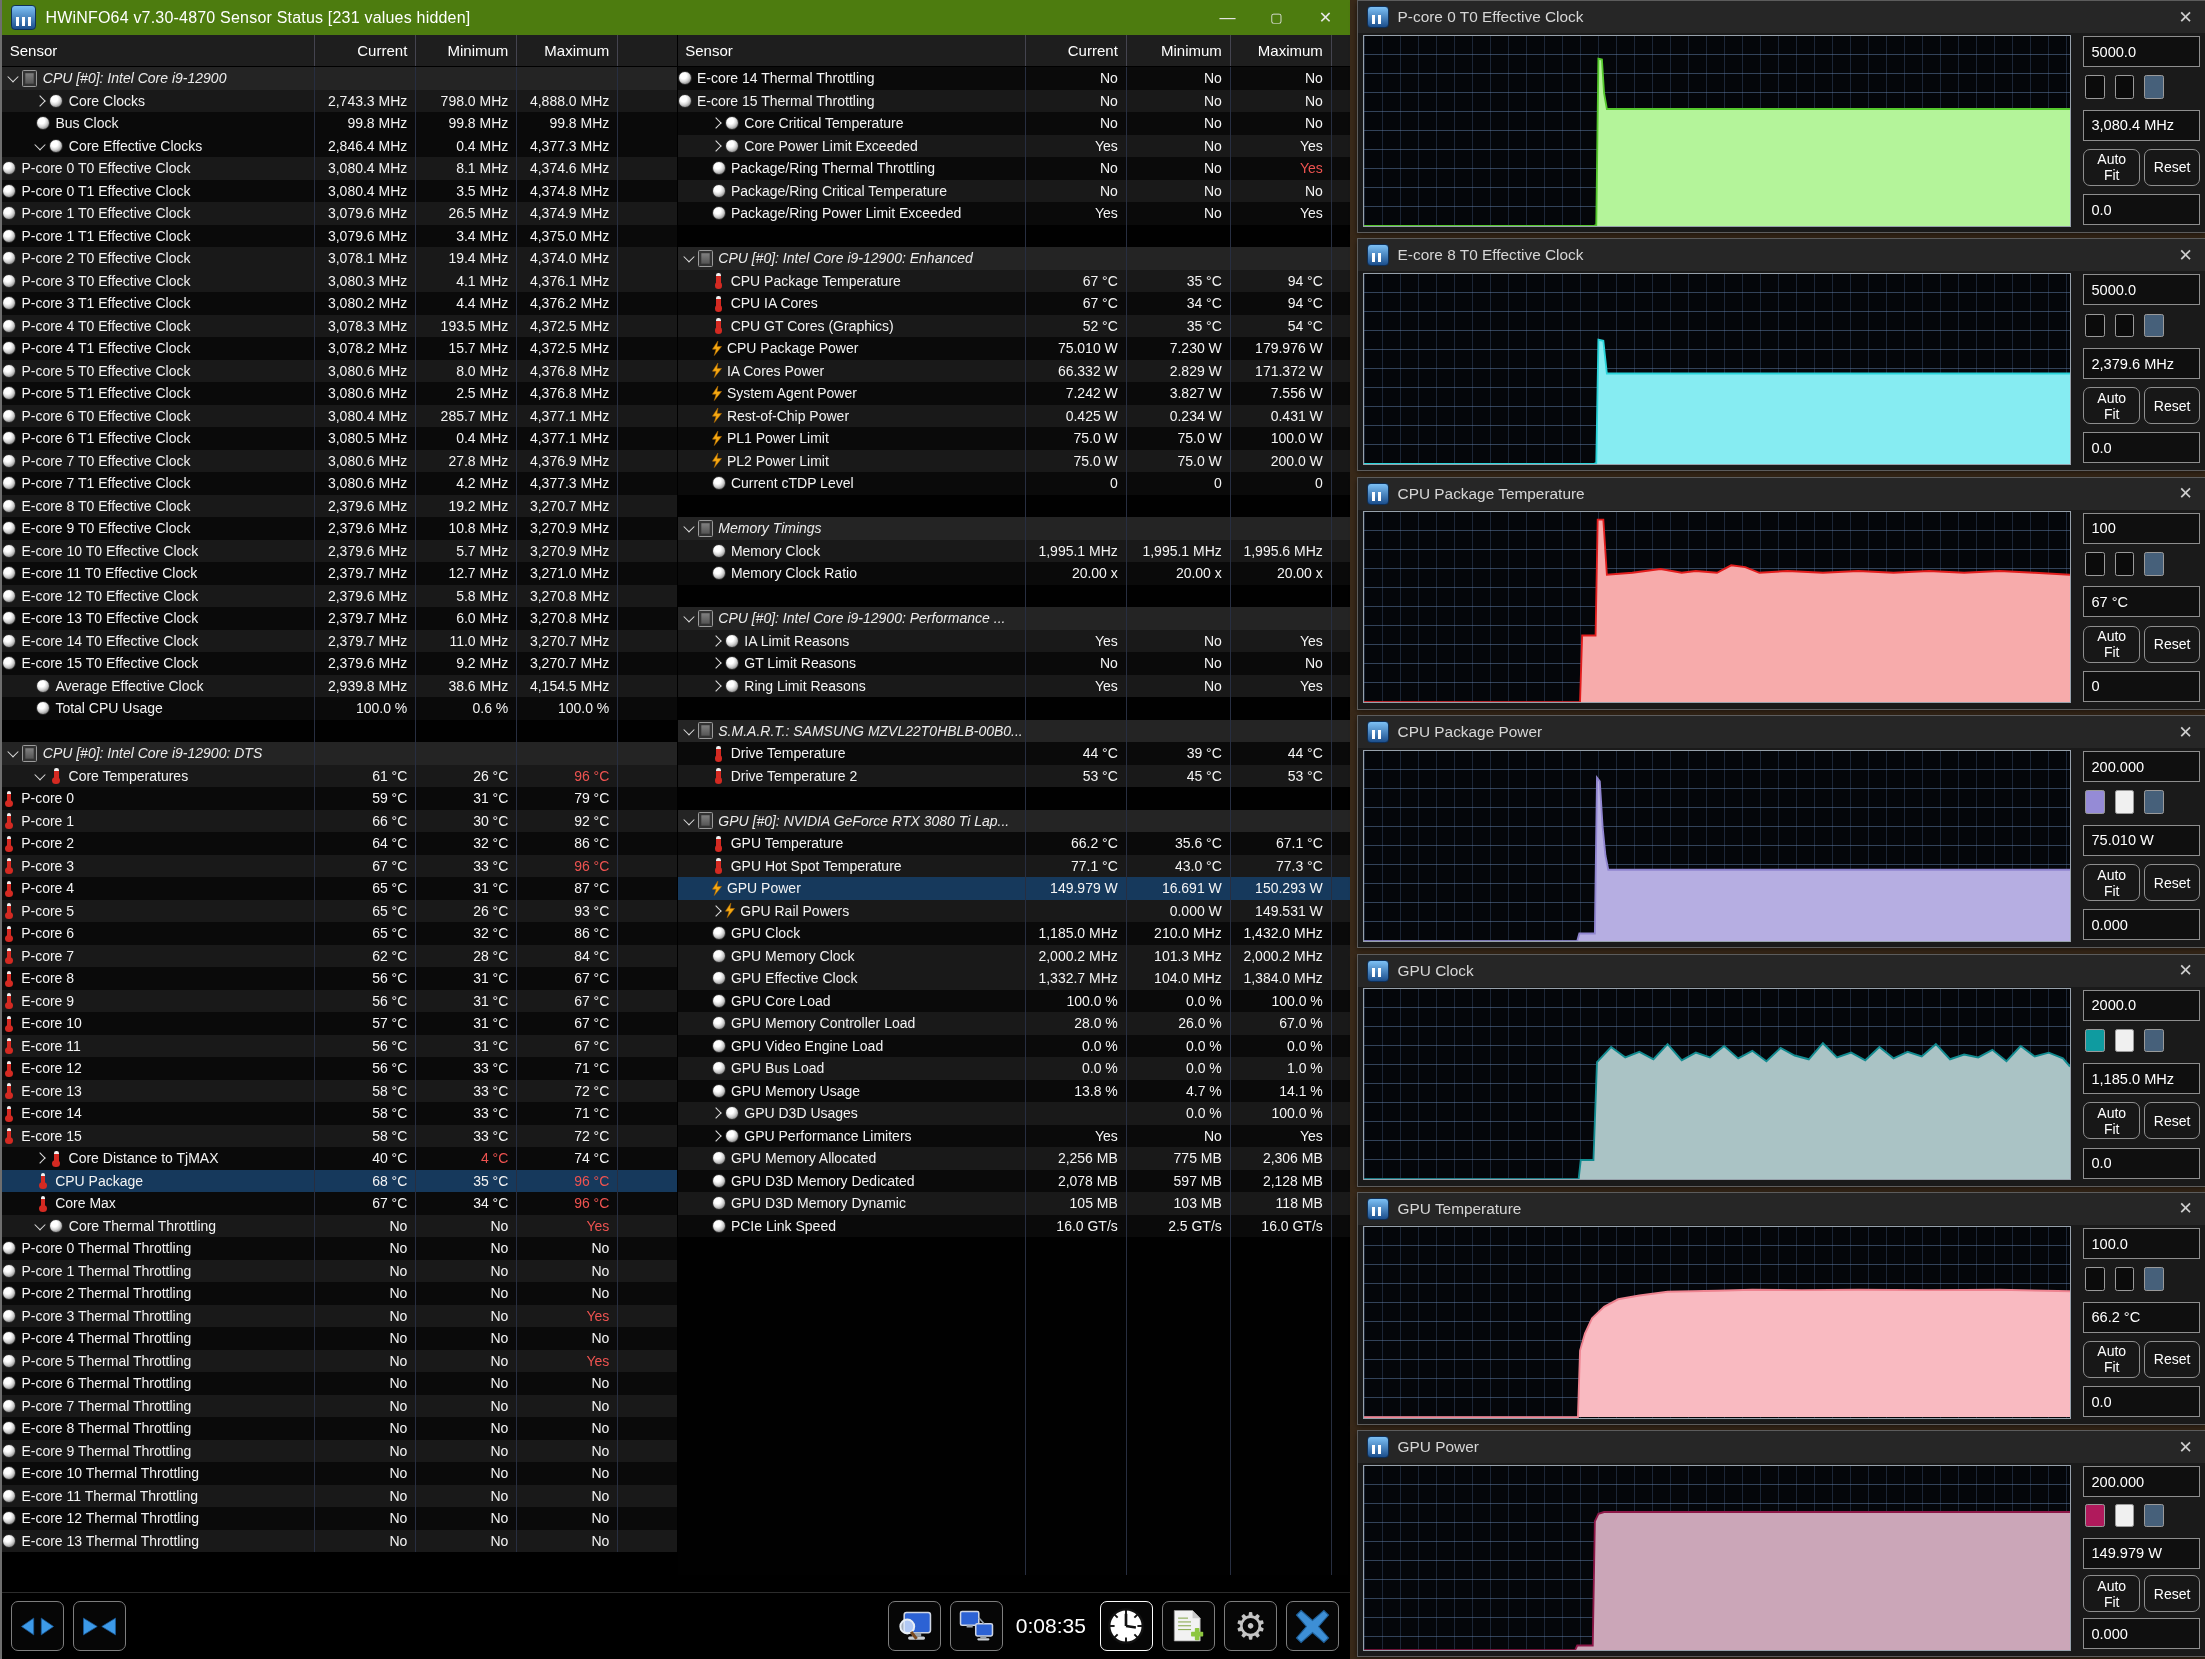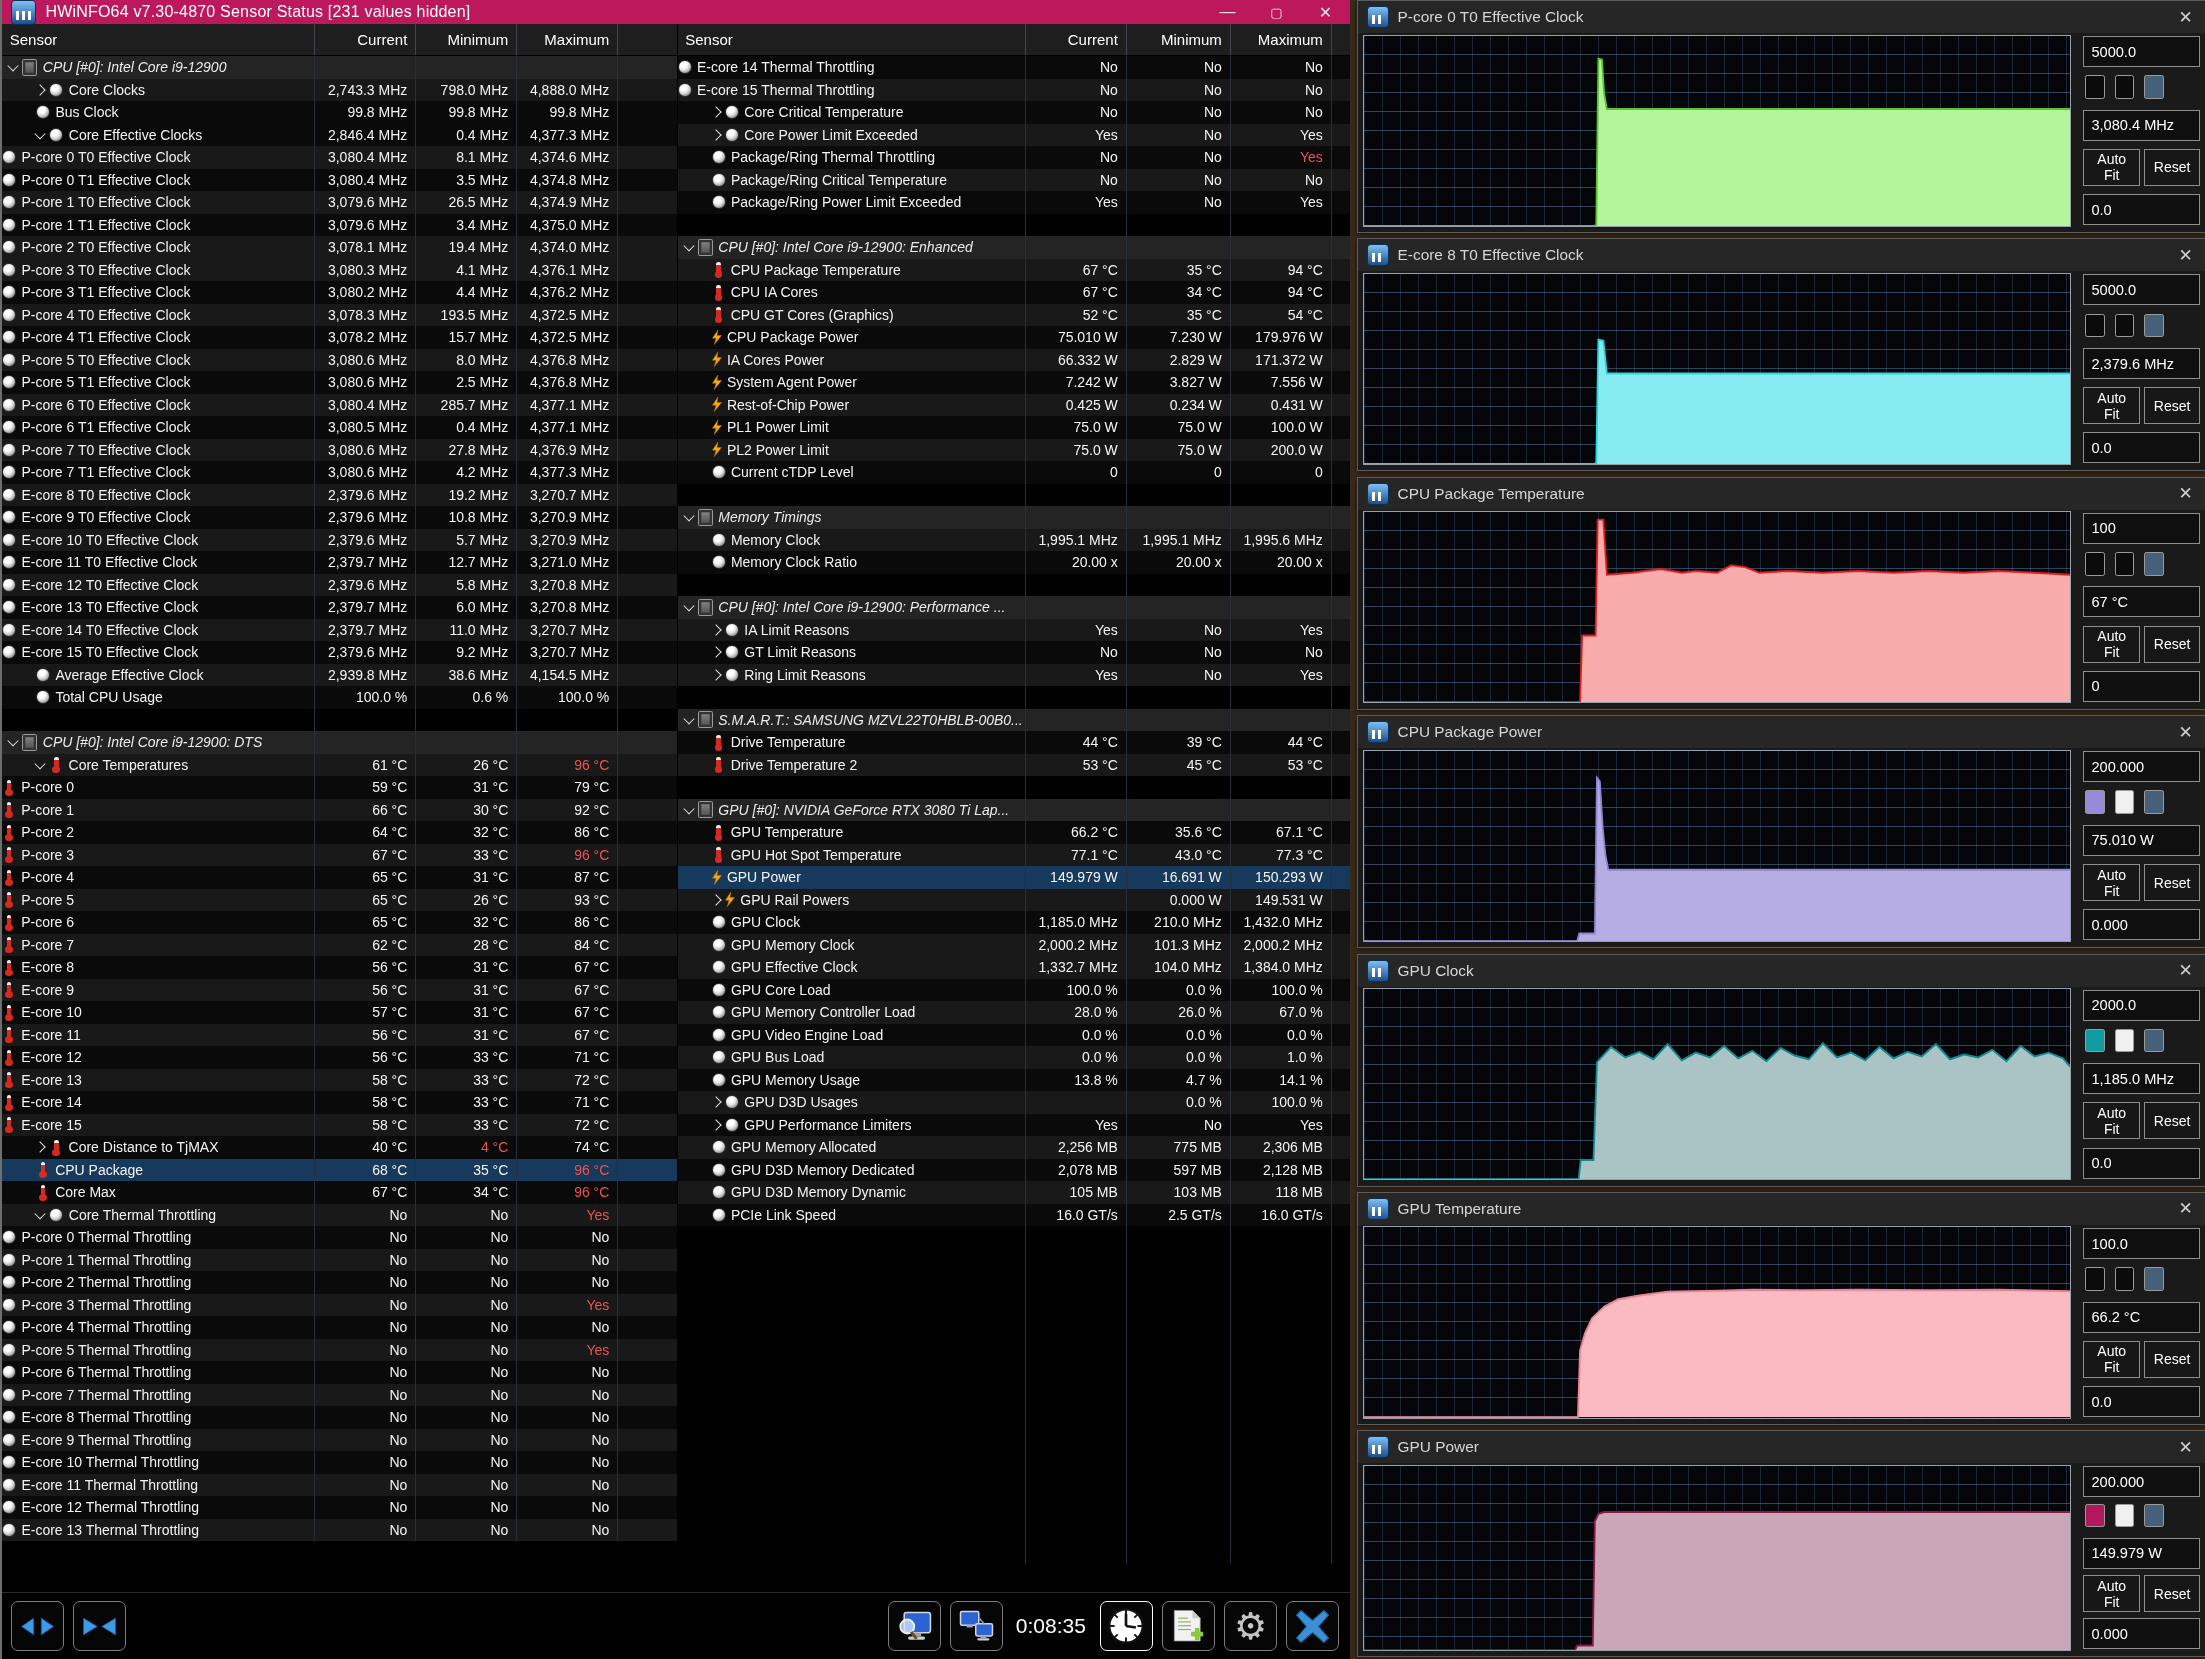--- a/index.html
+++ b/index.html
@@ -3,21 +3,21 @@
 <meta charset="utf-8">
 <style>
   html,body{margin:0;padding:0}
   body{width:2205px;height:1659px;overflow:hidden;position:relative;
     font-family:"Liberation Sans",sans-serif;
     background:linear-gradient(130deg,#2c2013 0%,#5b4128 18%,#7b5a37 34%,#483category219 50%,#33241624 64%,#201710 82%,#140e08 100%);
     background-color:#3a2a1a;}
   
   .main{position:absolute;left:0;top:0;width:1350px;height:1659px;background:#000;
     border-left:2.3px solid #6e6e6e;box-sizing:border-box;display:flex;flex-direction:column}
-  .titlebar{height:24px;display:flex;align-items:center;background:#be185d;color:#fff;flex:none}
+  .titlebar{height:35px;display:flex;align-items:center;background:#4d7c0f;color:#fff;flex:none}
   .appicon{width:23px;height:23px;margin:0 9.2px 0 9.2px;border-radius:3.8px;flex:none;
     background:linear-gradient(#7cc0f5,#1c4f8d);border:0.8px solid #0e2f57;position:relative}
   .appicon::after{content:"";position:absolute;left:3.8px;right:3.8px;bottom:3.1px;height:9.2px;
     background:repeating-linear-gradient(90deg,#fff 0 3.1px,transparent 3.1px 6.1px)}
   .title{font-size:16px;letter-spacing:0.2px}
   .wbtns{margin-left:auto;display:flex}
   .wbtn{width:49px;height:32px;display:flex;align-items:center;justify-content:center;
     color:#e8e8e8;font-size:16px;font-weight:400}
   
   .tables{flex:1;display:flex;overflow:hidden}
@@ -81,21 +81,21 @@
       linear-gradient(to right,rgba(62,84,116,.42) 0.8px,transparent 0.8px);
     background-size:100% 19px,18px 100%}
   .plot svg{position:absolute;inset:0;width:100%;height:100%}
   .gside{width:117px;flex:none;display:flex;flex-direction:column;justify-content:space-between;padding:1.5px 0}
   .gbox{border:0.8px solid #8e8e8e;background:#0f0f0f;color:#fff;font-size:14.6px;
     padding:3.8px 7px;display:flex;align-items:center;min-height:21.5px}
   .gmid{display:flex;flex-direction:column;gap:10.8px}
   .swatches{display:flex;gap:10px;padding-left:1.5px}
   .sw{width:17.7px;height:21.5px;border:0.8px solid #9a9a9a;border-radius:2.3px}
   .gbtns{display:flex;gap:3.8px}
-  .gbtn{flex:1;height:37px;border:0.8px solid #8e8e8e;border-radius:0;background:#171717;
+  .gbtn{flex:1;height:37px;border:0.8px solid #8e8e8e;border-radius:7px;background:#171717;
     color:#fff;font-size:14px;font-family:"Liberation Sans",sans-serif}
 </style>
 </head>
 <body>
 
 <div class="main">
   <div class="titlebar">
     <span class="appicon"></span>
     <span class="title">HWiNFO64 v7.30-4870 Sensor Status [231 values hidden]</span>
     <span class="wbtns">

